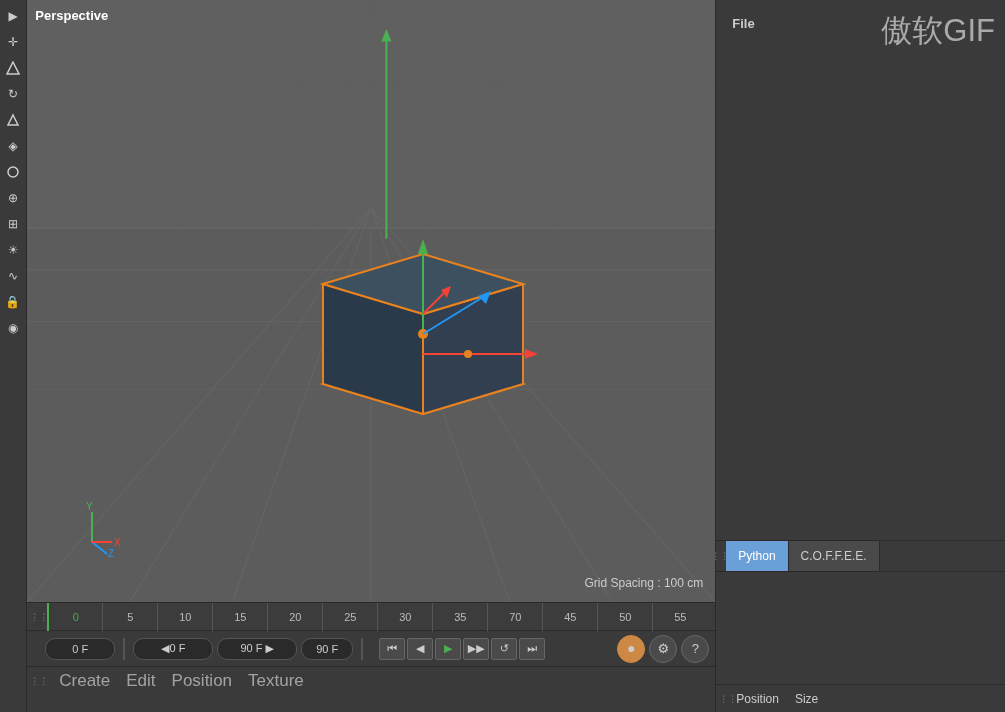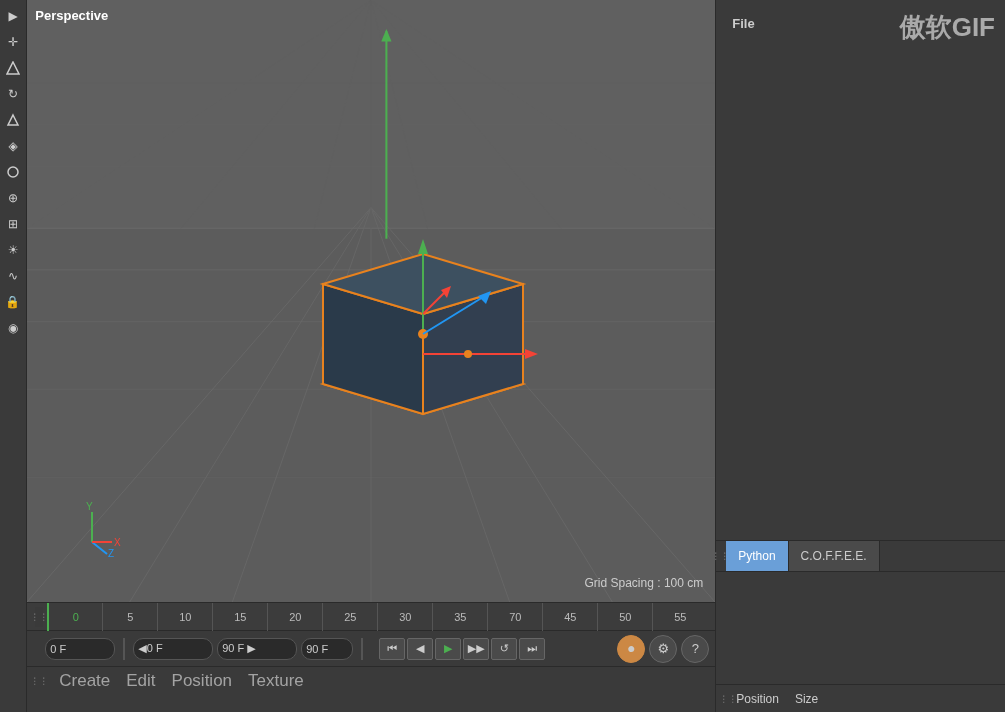--- a/index.html
+++ b/index.html
@@ -138,20 +138,21 @@
 
     .frame-input {
       background: #2a2a2a;
       border: 1px solid #555;
       color: #ccc;
       font-size: 11px;
       height: 22px;
       width: 70px;
       padding: 0 4px;
       border-radius: 10px;
+      text-align: center;
     }
 
     .ctrl-btn {
       width: 26px;
       height: 22px;
       background: #4a4a4a;
       border: 1px solid #666;
       color: #ccc;
       font-size: 11px;
       cursor: pointer;
@@ -212,22 +213,22 @@
       background: #3a3a3a;
       position: relative;
       display: flex;
       align-items: flex-start;
       justify-content: flex-end;
       padding: 8px;
     }
 
     .watermark {
       color: #333;
-      font-size: 26px;
-      font-weight: bold;
+      font-size: 31px;
+      font-weight: normal;
       position: absolute;
       top: 10px;
       right: 10px;
       color: #aaa;
     }
 
     .file-menu {
       position: absolute;
       top: 8px;
       left: 8px;

